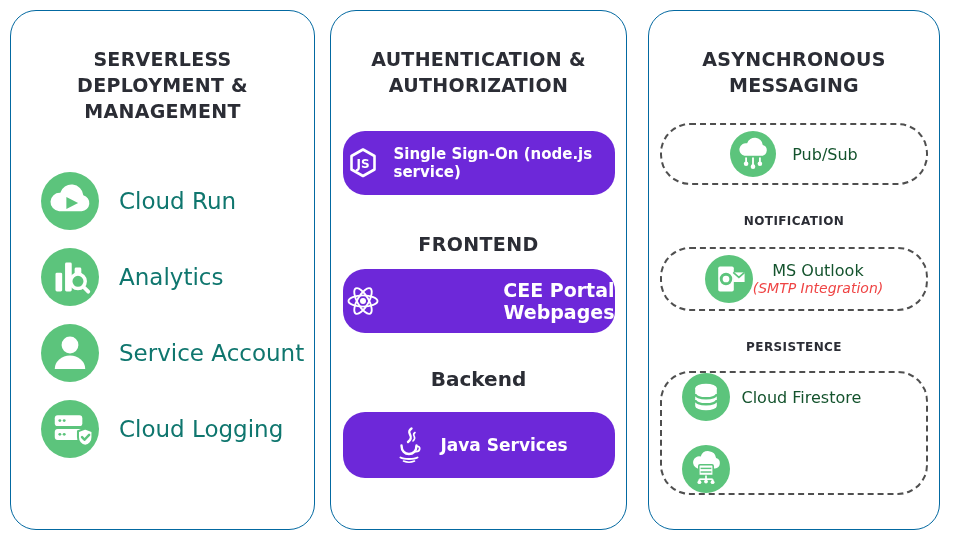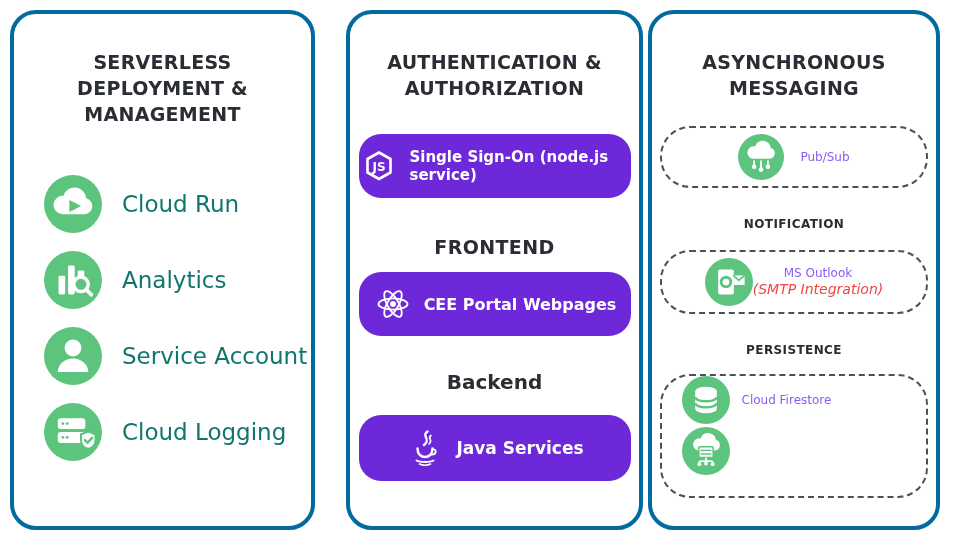--- a/index.html
+++ b/index.html
@@ -2,25 +2,25 @@
 <html><head>
 <meta charset="utf-8">
 <style>
   * { box-sizing: border-box; margin: 0; padding: 0; }
   html,body { background:#ffffff; }
   body { font-family: "DejaVu Sans", "Liberation Sans", sans-serif; color:#2b2d35; }
   .canvas { position:relative; width:960px; height:539px; background:#ffffff; overflow:hidden; }
 
   .panel {
     position:absolute; top:10px; height:520px; background:#ffffff;
-    border:4px solid #0369a1; border-radius:26px;
+    border:1px solid #0369a1; border-radius:26px;
     display:flex; flex-direction:column; align-items:center;
   }
   .panel-1 { left:10px;  width:305px; }
-  .panel-2 { left:346px; width:297px; }
+  .panel-2 { left:330px; width:297px; }
   .panel-3 { left:648px; width:292px; }
 
   .panel-title {
     margin-top:35px; font-size:19px; font-weight:bold; line-height:1.37;
     text-align:center; color:#2b2d35; letter-spacing:.3px;
   }
   .panel-1 .panel-title { max-width:180px; }
   .panel-2 .panel-title { max-width:240px; }
   .panel-3 .panel-title { max-width:215px; }
 
@@ -40,36 +40,36 @@
   
   .pill {
     width:272px; border-radius:22px; background:#6d28d9; color:#ffffff;
     display:flex; align-items:center; justify-content:center; gap:11px; flex:0 0 auto;
   }
   .pill svg { width:40px; height:40px; flex:0 0 auto; }
   .pill-label { font-weight:bold; color:#fff; }
   .pill-sso  { margin-top:33px; height:64px; }
   .pill-sso .pill-label { font-size:15px; }
   .pill-cee  { margin-top:14px; height:64px; }
-  .pill-cee .pill-label { font-size:16px; }
+  .pill-cee .pill-label { font-size:19px;text-align:right; }
   .pill-java { margin-top:21px; height:66px; }
   .pill-java .pill-label { font-size:17px; }
   .mid-heading { margin-top:38px; font-size:19px; font-weight:bold; letter-spacing:.4px; }
   .mid-heading-backend { margin-top:34px; font-size:20px; font-weight:bold; }
 
   
   .dashed-box {
     width:268px; border:2px dashed #4f4f4f; border-radius:30px; flex:0 0 auto;
     display:flex; align-items:center; justify-content:center;
   }
   .box-pubsub  { margin-top:25px; height:62px; gap:16px; }
   .box-outlook { margin-top:19px; height:64px; }
-  .box-persist { margin-top:17px; height:124px; flex-direction:column; justify-content:flex-start; gap:3px; }
+  .box-persist { margin-top:17px; height:124px; flex-direction:column; justify-content:space-between; gap:3px; }
   .right-heading { margin-top:29px; font-size:12px; font-weight:bold; letter-spacing:.4px; }
-  .rp-label { font-size:12px; color:#8b5cf6; }
+  .rp-label { font-size:16px; color:#14532d; }
   .outlook-text { display:flex; flex-direction:column; align-items:center; line-height:1.15; }
   .rp-sublabel { font-size:14px; color:#ef4444;font-style:italic; }
   .persist-row { display:flex; align-items:center; gap:12px; width:225px; }
 </style>
 </head>
 <body>
 
 <div class="canvas">
 
   <section class="panel panel-1">

